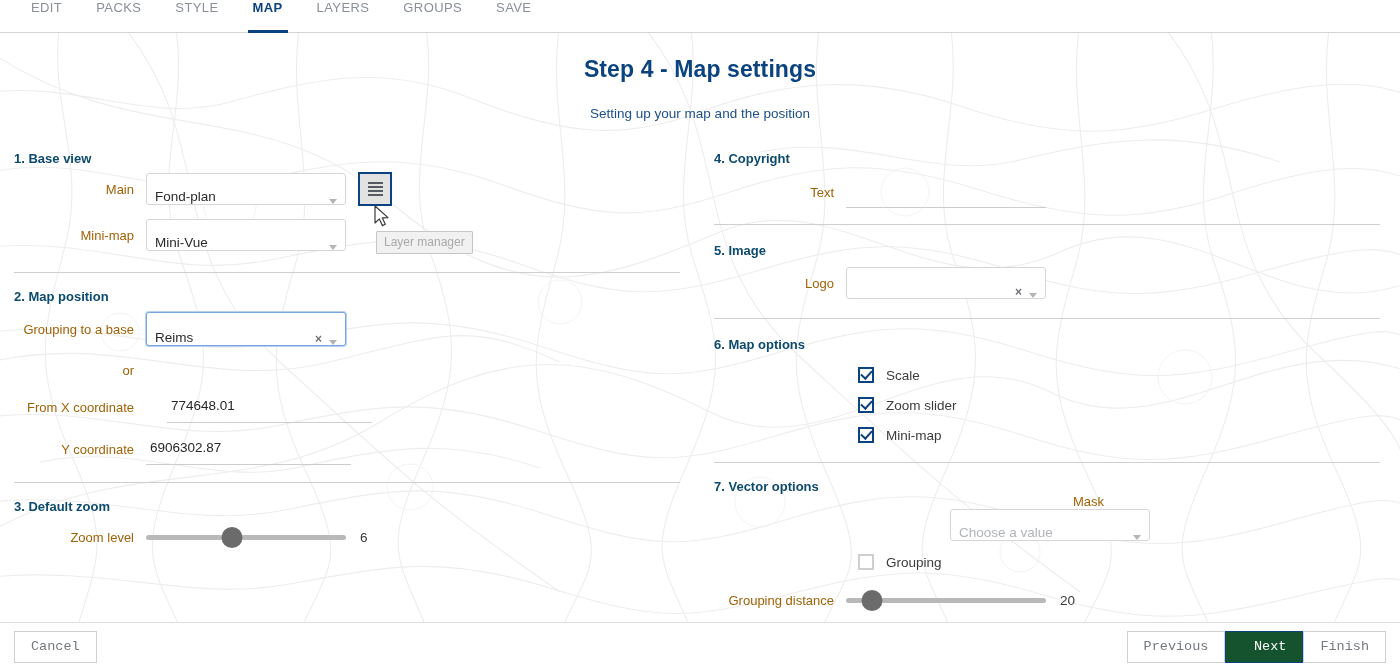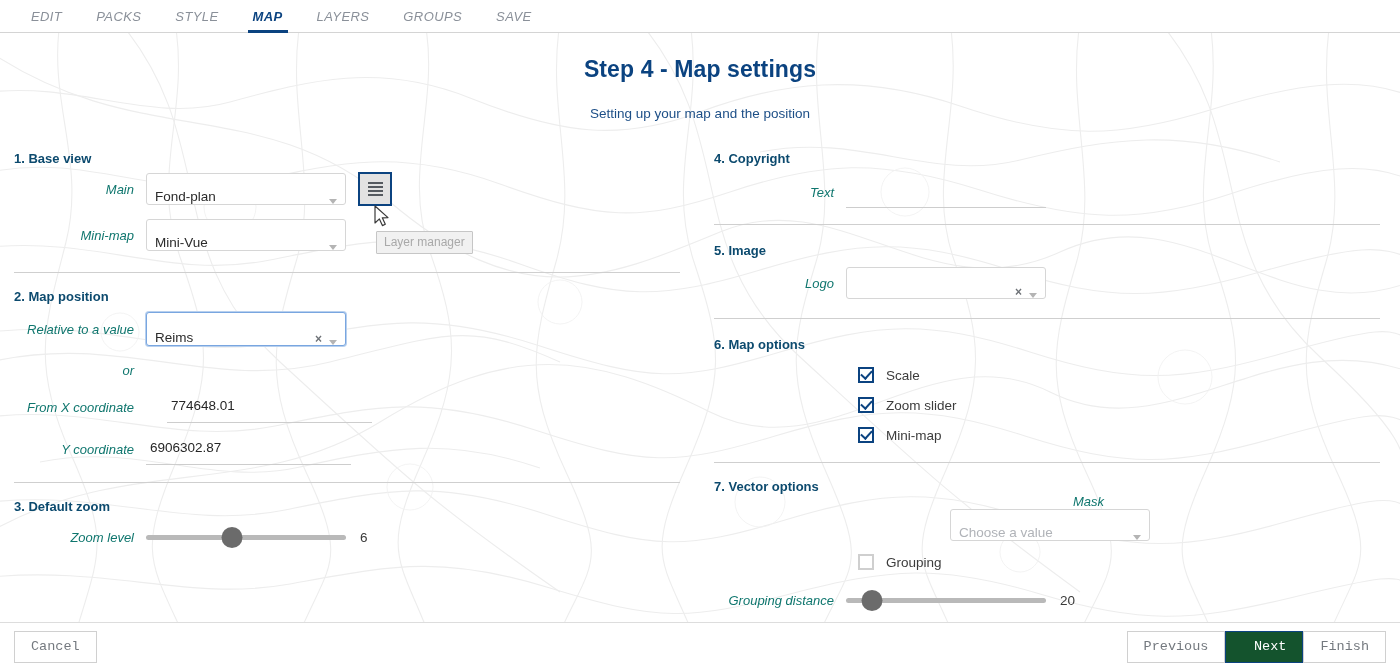--- a/index.html
+++ b/index.html
@@ -28,23 +28,21 @@
   }
 
   
   #tabbar {
     position: relative;
     z-index: 3;
     height: 33px;
     background: #ffffff;
     border-bottom: 1px solid #d4d4d4;
     display: flex;
-    align-items: flex-end;
     padding-left: 14px;
-    font-style: italic;
   }
   .tab {
     position: relative;
     font-size: 13px;
     letter-spacing: 0.4px;
     color: #8a9099;
     padding: 0 17px 8px 17px;
     cursor: pointer;
     white-space: nowrap;
   }
@@ -104,23 +102,22 @@
   .row {
     display: flex;
     align-items: center;
     height: 46px;
   }
   .row-label {
     width: 132px;
     text-align: right;
     padding-right: 12px;
     font-size: 13px;
-    color: #0f766e;
+    color: #a16207;
     white-space: nowrap;
-    font-style: italic;
   }
   .col.right .row-label { width: 132px; }
 
   
   .select-box {
     position: relative;
     width: 200px;
     height: 32px;
     border: 1px solid #d6d6d6;
     border-radius: 3px;
@@ -390,21 +387,21 @@
         <div class="row-label">Mini-map</div>
         <div class="select-box">
           <span class="sel-value">Mini-Vue</span>
           <span class="caret"></span>
         </div>
       </div>
       <div class="sect-rule" style="margin:14px 0 16px 0;width:666px;"></div>
 
       <div class="sect-title">2. Map position</div>
       <div class="row" style="height:50px;">
-        <div class="row-label">Relative to a value</div>
+        <div class="row-label">Grouping to a base</div>
         <div class="select-box focused">
           <span class="sel-value">Reims</span>
           <span class="sel-clear">×</span>
           <span class="caret"></span>
         </div>
       </div>
       <div class="row" style="height:32px;">
         <div class="row-label">or</div>
       </div>
       <div class="row" style="height:42px;gap:21px;">

